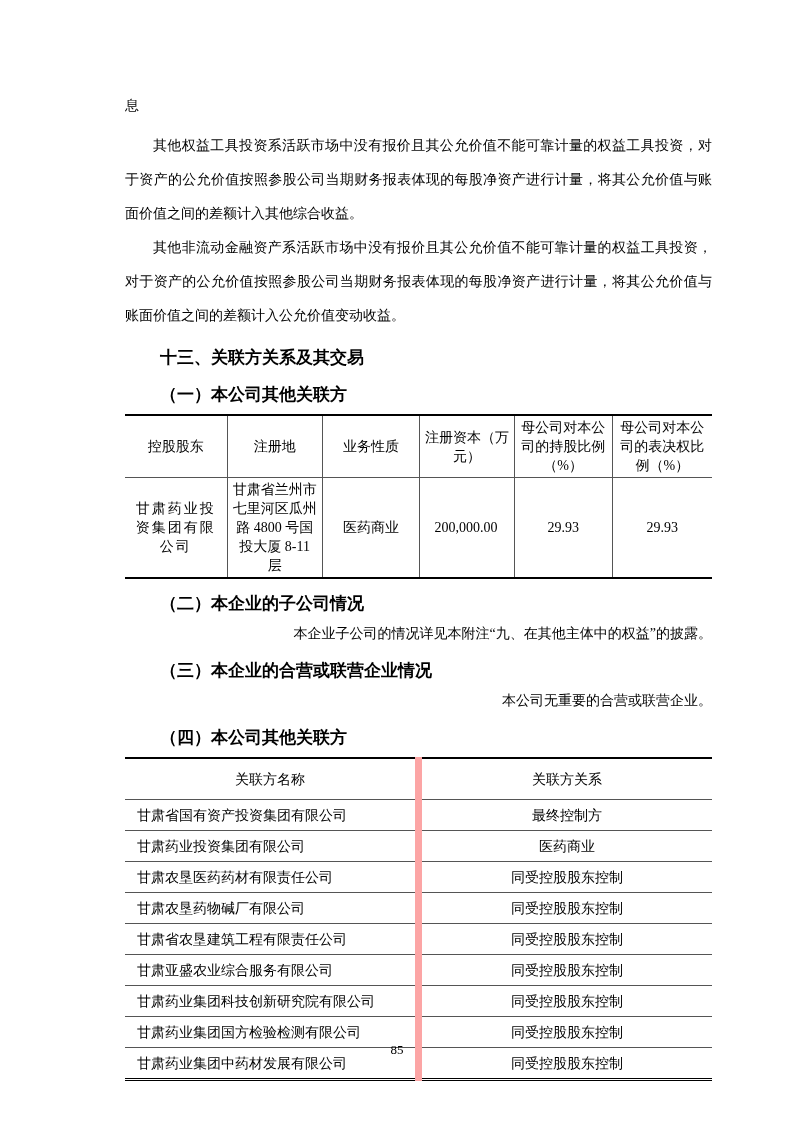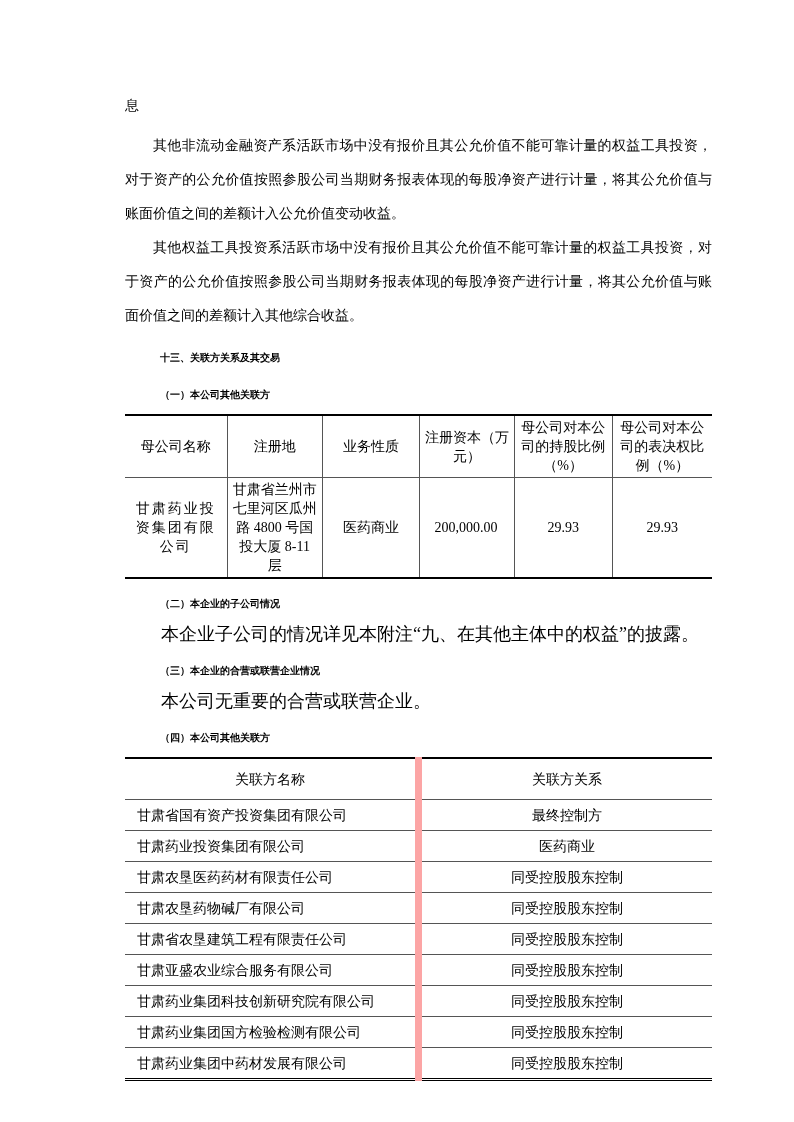--- a/index.html
+++ b/index.html
@@ -23,29 +23,30 @@
   p.body-para {
     margin: 13px 0 0 0;
     font-size: 14px;
     line-height: 34px;
     text-align: justify;
     text-indent: 2em;
   }
   p.body-para + p.body-para { margin-top: 0; }
   .sec-heading {
     margin: 13px 0 0 35px;
-    font-size: 10px;
+    font-size: 17px;
     font-weight: bold;
     line-height: 24px;
   }
   .sub-text {
     margin: 6px 0 0 0;
-    font-size: 18px;
+    font-size: 14px;
     line-height: 24px;
     text-indent: 2em;
+    text-align: right;
   }
   table {
     width: 100%;
     border-collapse: collapse;
     table-layout: fixed;
     margin-top: 7px;
     font-size: 14px;
   }
   table.t1 { border-top: 2px solid #000; border-bottom: 2px solid #000; }
   .t1 th, .t1 td {
@@ -83,38 +84,38 @@
     font-size: 13px;
   }
 </style>
 </head>
 <body>
 
 <div class="page">
 
   <div class="orphan-line">息</div>
 
+  <p class="body-para">其他权益工具投资系活跃市场中没有报价且其公允价值不能可靠计量的权益工具投资，对于资产的公允价值按照参股公司当期财务报表体现的每股净资产进行计量，将其公允价值与账面价值之间的差额计入其他综合收益。</p>
   <p class="body-para">其他非流动金融资产系活跃市场中没有报价且其公允价值不能可靠计量的权益工具投资，对于资产的公允价值按照参股公司当期财务报表体现的每股净资产进行计量，将其公允价值与账面价值之间的差额计入公允价值变动收益。</p>
-  <p class="body-para">其他权益工具投资系活跃市场中没有报价且其公允价值不能可靠计量的权益工具投资，对于资产的公允价值按照参股公司当期财务报表体现的每股净资产进行计量，将其公允价值与账面价值之间的差额计入其他综合收益。</p>
 
   <div class="sec-heading">十三、关联方关系及其交易</div>
   <div class="sec-heading">（一）本公司其他关联方</div>
 
   <table class="t1">
     <colgroup>
       <col style="width:17.4%">
         <col style="width:16.2%">
         <col style="width:16.6%">
       <col style="width:16.1%">
         <col style="width:16.7%">
         <col style="width:17.0%">
     </colgroup>
     <thead>
       <tr>
-        <th>母公司名称</th>
+        <th>控股股东</th>
         <th>注册地</th>
         <th>业务性质</th>
         <th>注册资本（万元）</th>
         <th>母公司对本公司的持股比例（%）</th>
         <th>母公司对本公司的表决权比例（%）</th>
       </tr>
     </thead>
     <tbody>
       <tr>
         <td class="cell-name">甘肃药业投资集团有限公司</td>
@@ -179,14 +180,15 @@
         <td>甘肃药业集团国方检验检测有限公司</td>
         <td>同受控股股东控制</td>
       </tr>
       <tr>
         <td>甘肃药业集团中药材发展有限公司</td>
         <td>同受控股股东控制</td>
       </tr>
     </tbody>
   </table>
 
+  <div class="page-number">85</div>
 
 </div>
 
 </body></html>

